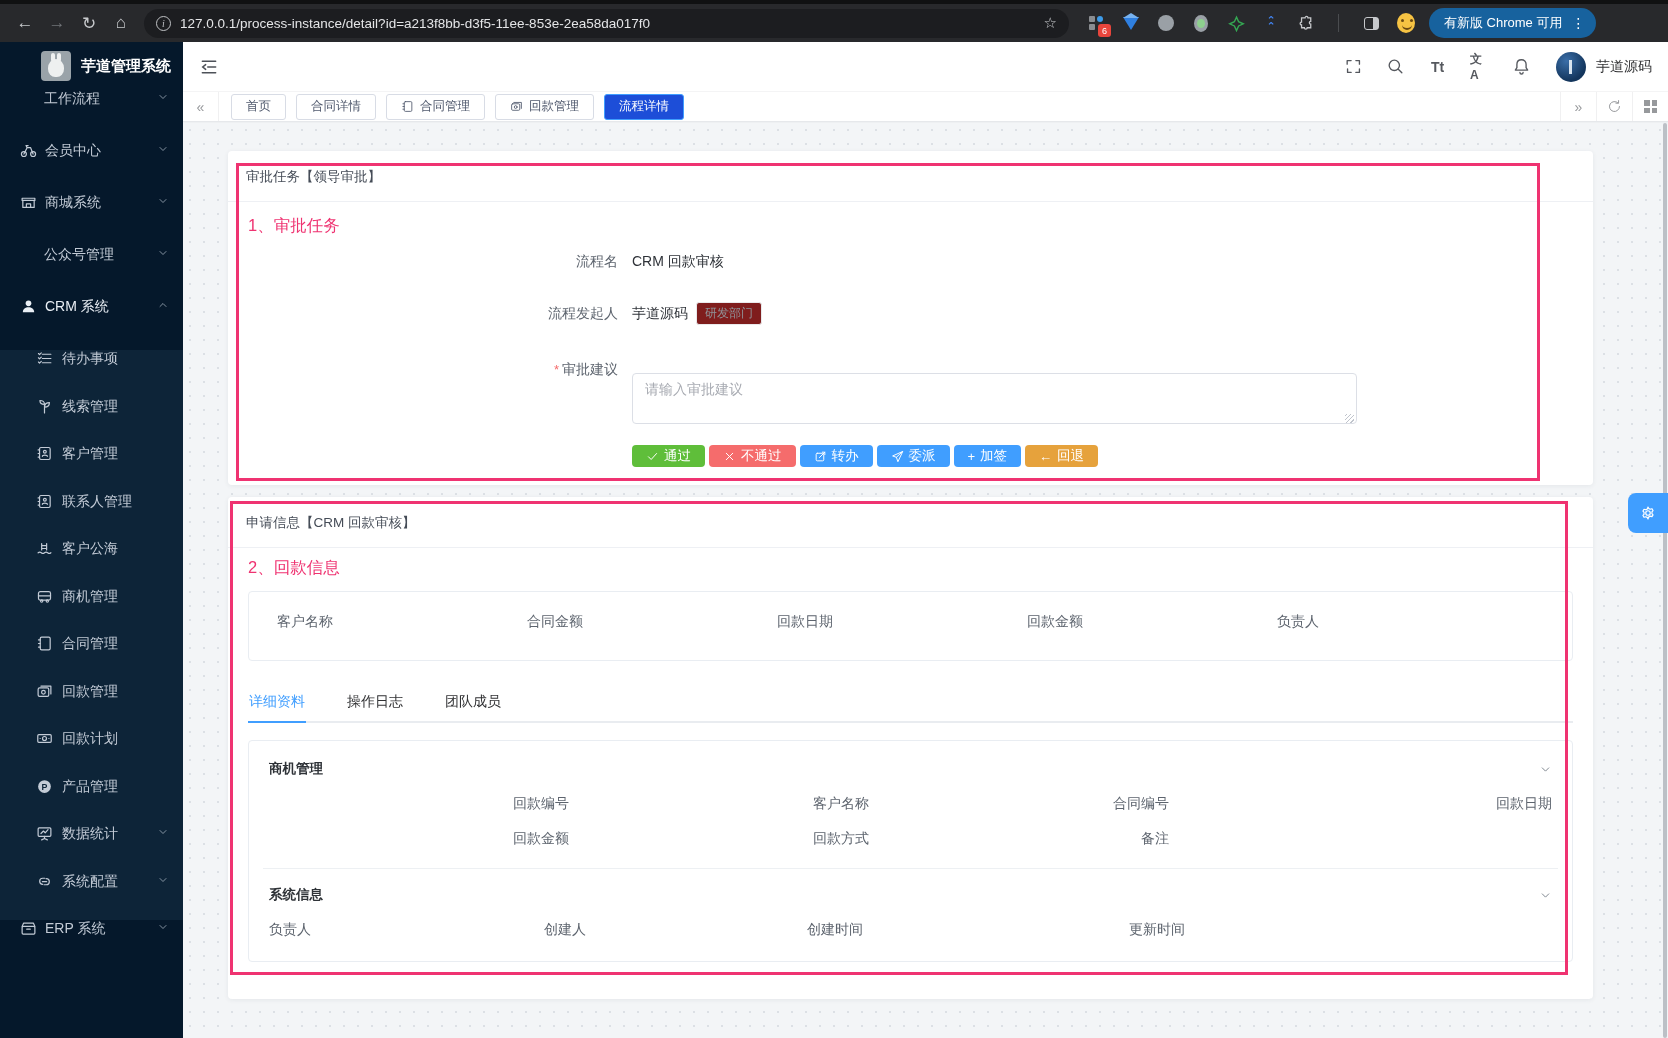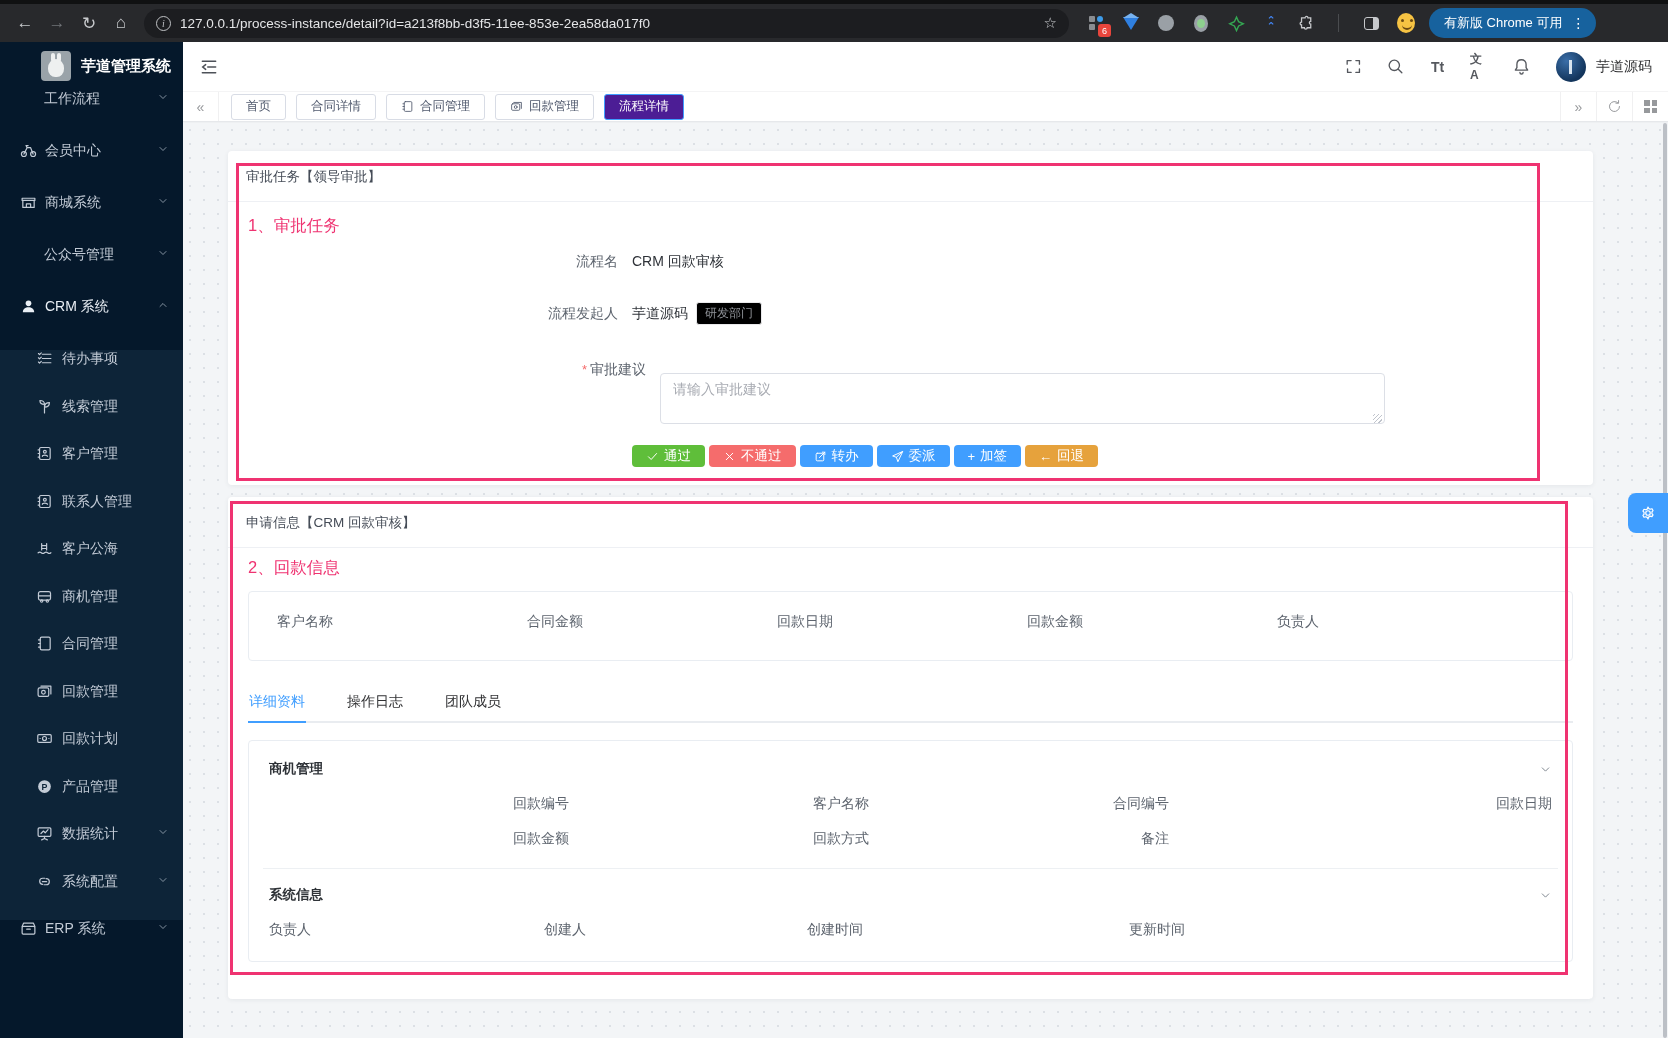--- a/index.html
+++ b/index.html
@@ -90,42 +90,42 @@
   .tagbar { height:31px; background:#fff; border-top:1px solid #f4f4f5; border-bottom:1px solid #e6e8eb;
     display:flex; align-items:center; box-shadow:0 1px 2px rgba(0,0,0,0.03); }
   .tb-btn { width:36px; height:100%; display:flex; align-items:center; justify-content:center;
     color:#97999c; font-size:14px; }
   .tb-left { border-right:1px solid #f0f0f1; }
   .tb-tabs { display:flex; align-items:center; gap:10px; padding:0 12px; flex:1; }
   .tag { height:26px; border:1px solid #d8dce5; border-radius:3px; background:#fff;
     padding:0 14px; display:flex; align-items:center; gap:6px; font-size:12.5px; color:#515a6e; }
   .tag .ti { width:13px; height:13px; display:flex; }
   .tag .ti svg { width:100%; height:100%; stroke:currentColor; fill:none; stroke-width:1.6; stroke-linecap:round; stroke-linejoin:round; }
-  .tag.active { background:#4c1d95; border-color:#409eff; color:#fff; }
+  .tag.active { background:#1d4ed8; border-color:#409eff; color:#fff; }
   .tb-right { display:flex; height:100%; }
   .tb-right .tb-btn { border-left:1px solid #f0f0f1; }
   .tb-btn svg { width:15px; height:15px; stroke:currentColor; fill:none; stroke-width:1.6; stroke-linecap:round; stroke-linejoin:round; }
   .grid-ic { position:relative; width:13px; height:13px; }
   .grid-ic i { position:absolute; width:5.5px; height:5.5px; background:#97999c; }
   .grid-ic i:nth-child(1){left:0;top:0;} .grid-ic i:nth-child(2){right:0;top:0;}
   .grid-ic i:nth-child(3){left:0;bottom:0;} .grid-ic i:nth-child(4){right:0;bottom:0;}
 
   
   .content { position:absolute; left:0; top:81px; right:0; bottom:0; background:#f3f5f7;
     background-image:radial-gradient(#dce0e5 1px, rgba(0,0,0,0) 1.2px); background-size:14px 14px; }
   .card { position:absolute; left:45px; width:1365px; background:#fff; border-radius:4px;
     box-shadow:0 1px 5px rgba(30,40,60,0.07); }
   .card-hd { padding:17px 18px 15px; font-size:13.5px; color:#454c57; border-bottom:1px solid #eef0f4; }
   .pink-note { color:#ef3371; font-size:16.5px; margin:13px 0 0 20px; }
 
   .card1 { top:28px; height:334px; }
   .frow { display:flex; align-items:center; }
   .flabel { width:404px; text-align:right; padding-right:14px; color:#5d646e; font-size:14px; flex:0 0 auto; }
   .fvalue { color:#2e3238; font-size:14px; display:flex; align-items:center; }
-  .dept-tag { margin-left:8px; padding:2px 8px; font-size:12px; color:#909399; background:#000000;
+  .dept-tag { margin-left:8px; padding:2px 8px; font-size:12px; color:#909399; background:#7f1d1d;
     border:1px solid #e9e9eb; border-radius:3px; }
   .req { color:#f56c6c; margin-right:3px; font-size:13px; }
   .ta-wrap { position:relative; width:725px; }
   textarea.opinion { width:725px; height:51px; border:1px solid #dcdfe6; border-radius:4px;
     padding:7px 12px; font-size:14px; color:#303133; resize:none; outline:none;
     font-family:"Liberation Sans","DejaVu Sans",sans-serif;margin-top:20px; }
   textarea.opinion::placeholder { color:#a8abb2; }
   .grip { position:absolute; right:3px; bottom:5px; width:9px; height:9px;
     background:repeating-linear-gradient(-45deg, transparent 0 2px, #c0c4cc 2px 3px); }
   .btn-row { display:flex; margin:17px 0 0 404px; }
@@ -502,21 +502,21 @@
           <div class="flabel">流程名</div>
           <div class="fvalue">CRM 回款审核</div>
         </div>
         <div class="frow" style="margin-top:31px;">
           <div class="flabel">流程发起人</div>
           <div class="fvalue">
             <span>芋道源码</span>
             <span class="dept-tag">研发部门</span>
           </div>
         </div>
-        <div class="frow" style="margin-top:28px; align-items:flex-start;padding-left:28px;">
+        <div class="frow" style="margin-top:28px; align-items:flex-start;">
           <div class="flabel" style="padding-top:8px;">
             <span class="req">*</span><span>审批建议</span>
           </div>
           <div class="ta-wrap">
             <textarea class="opinion" placeholder="请输入审批建议" style=""></textarea>
             <span class="grip"></span>
           </div>
         </div>
         <div class="btn-row">
           <button class="abtn b-green">

